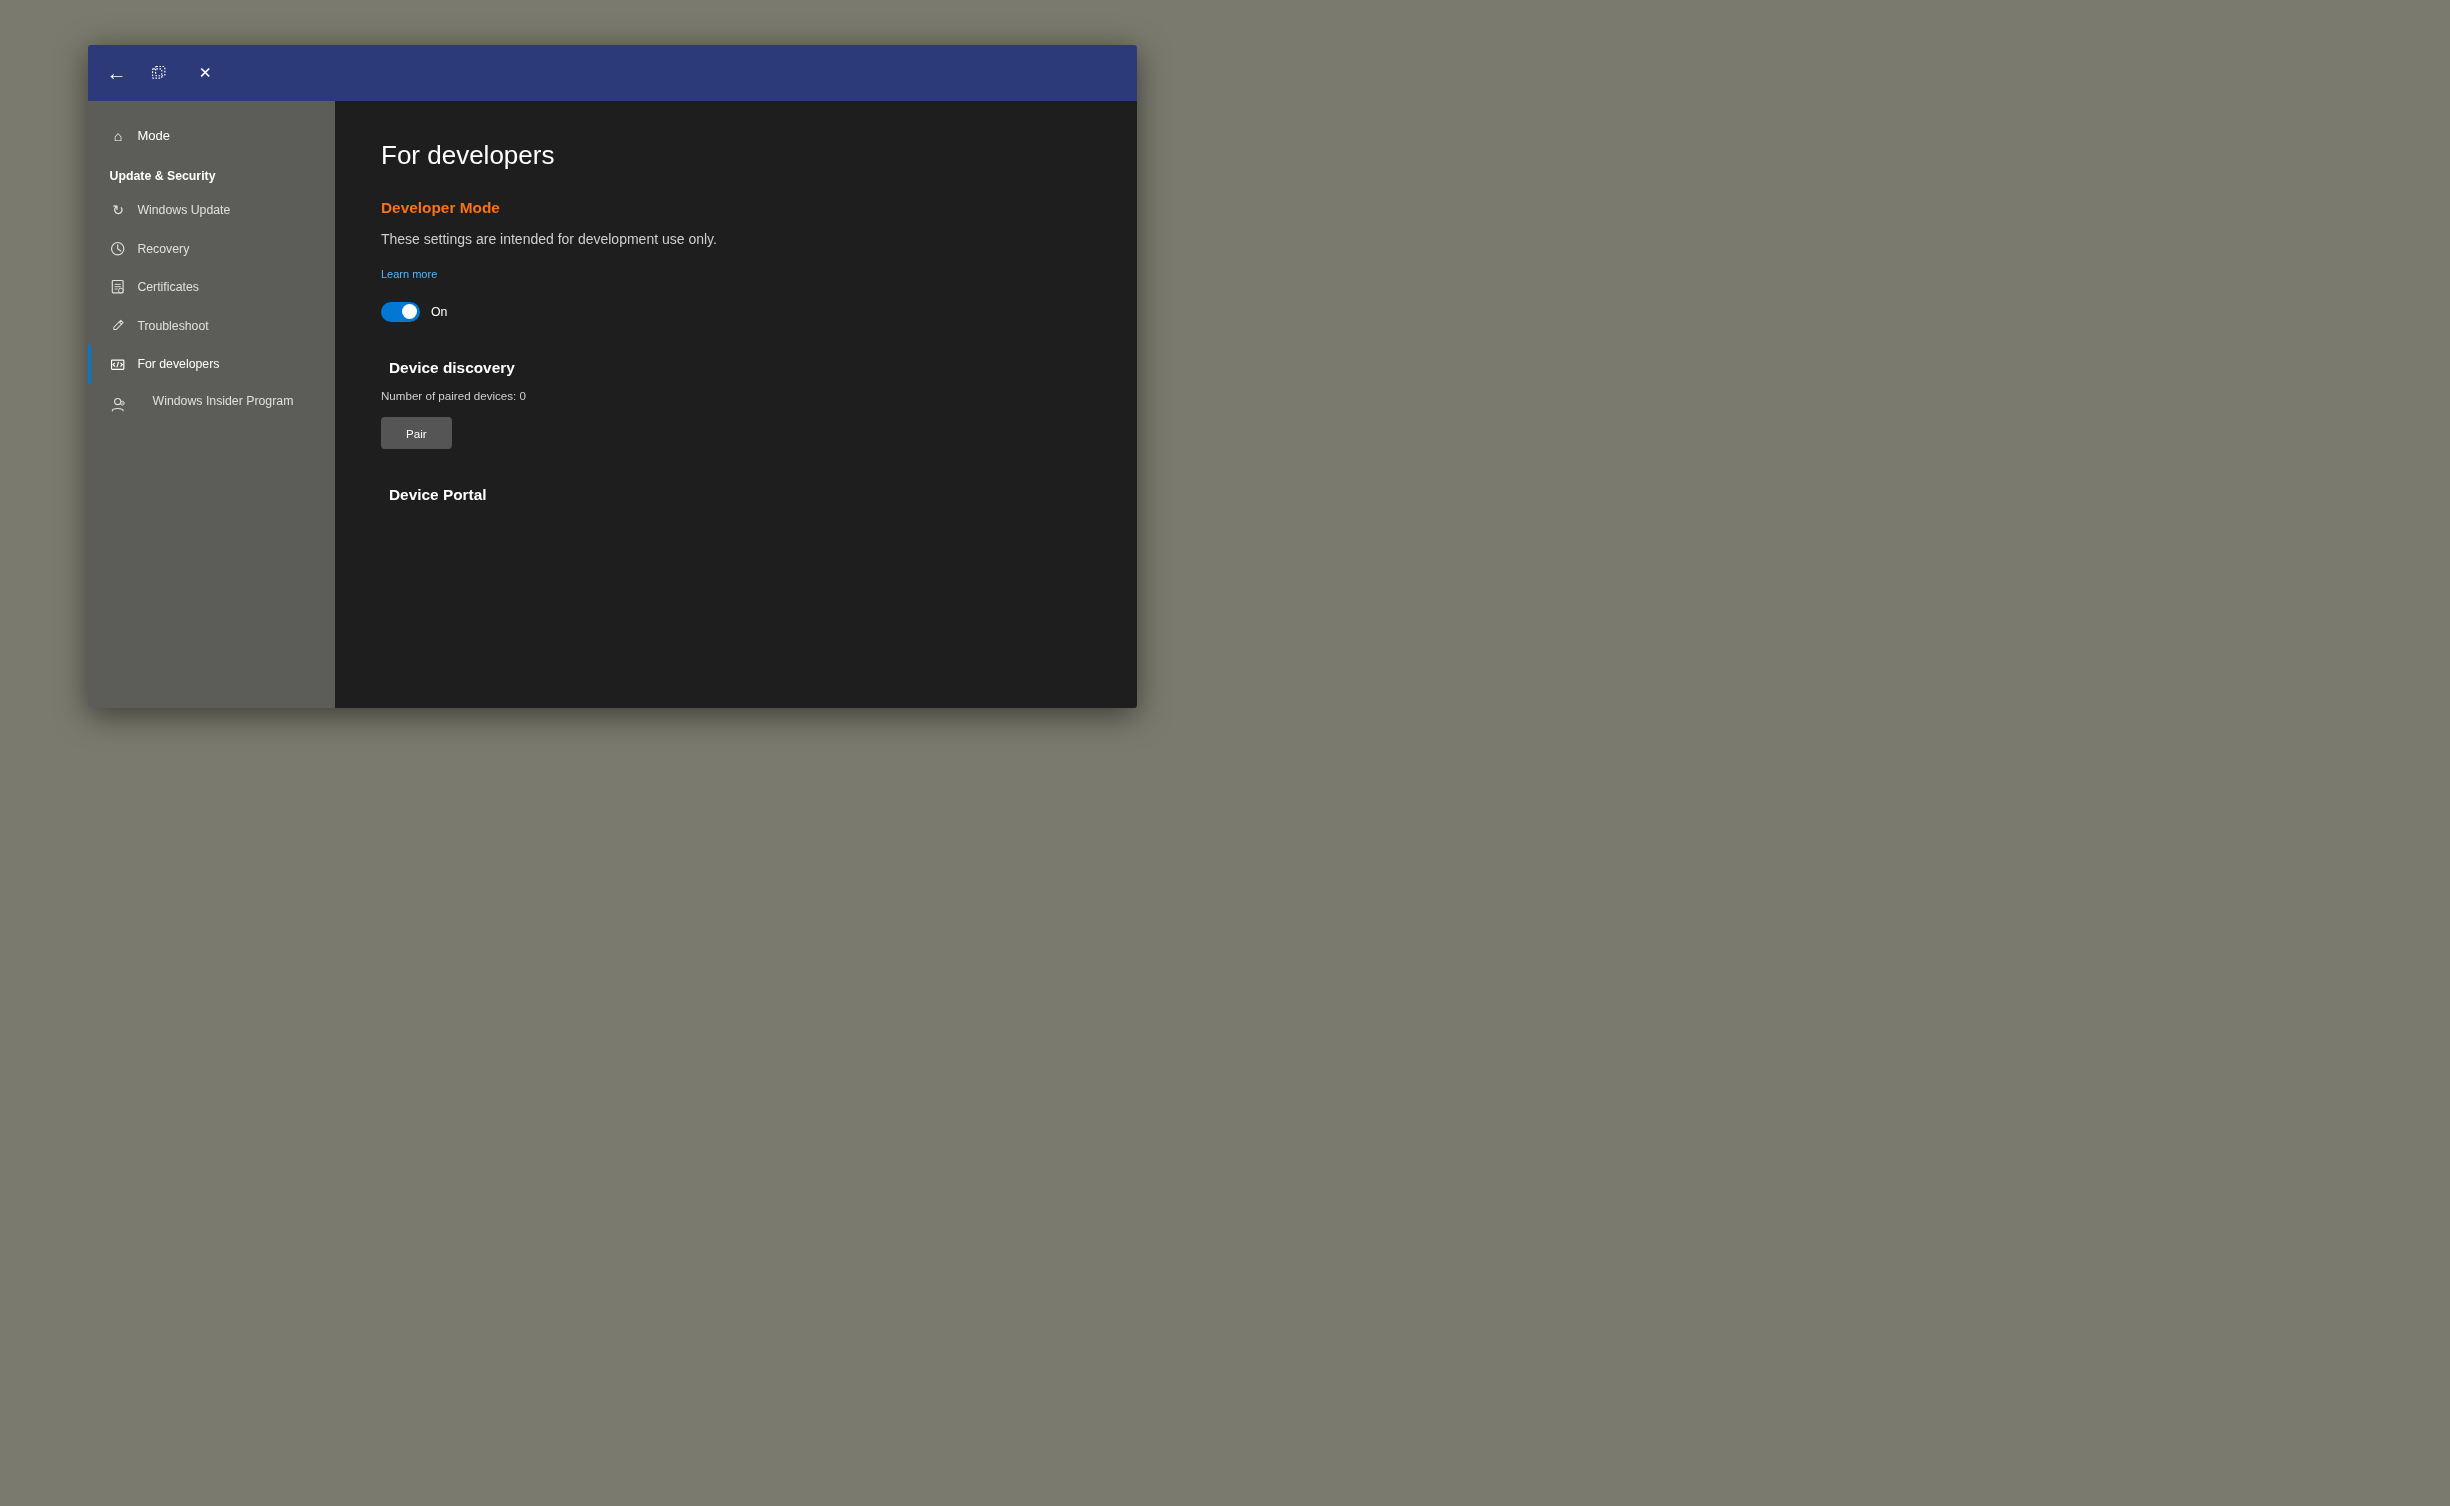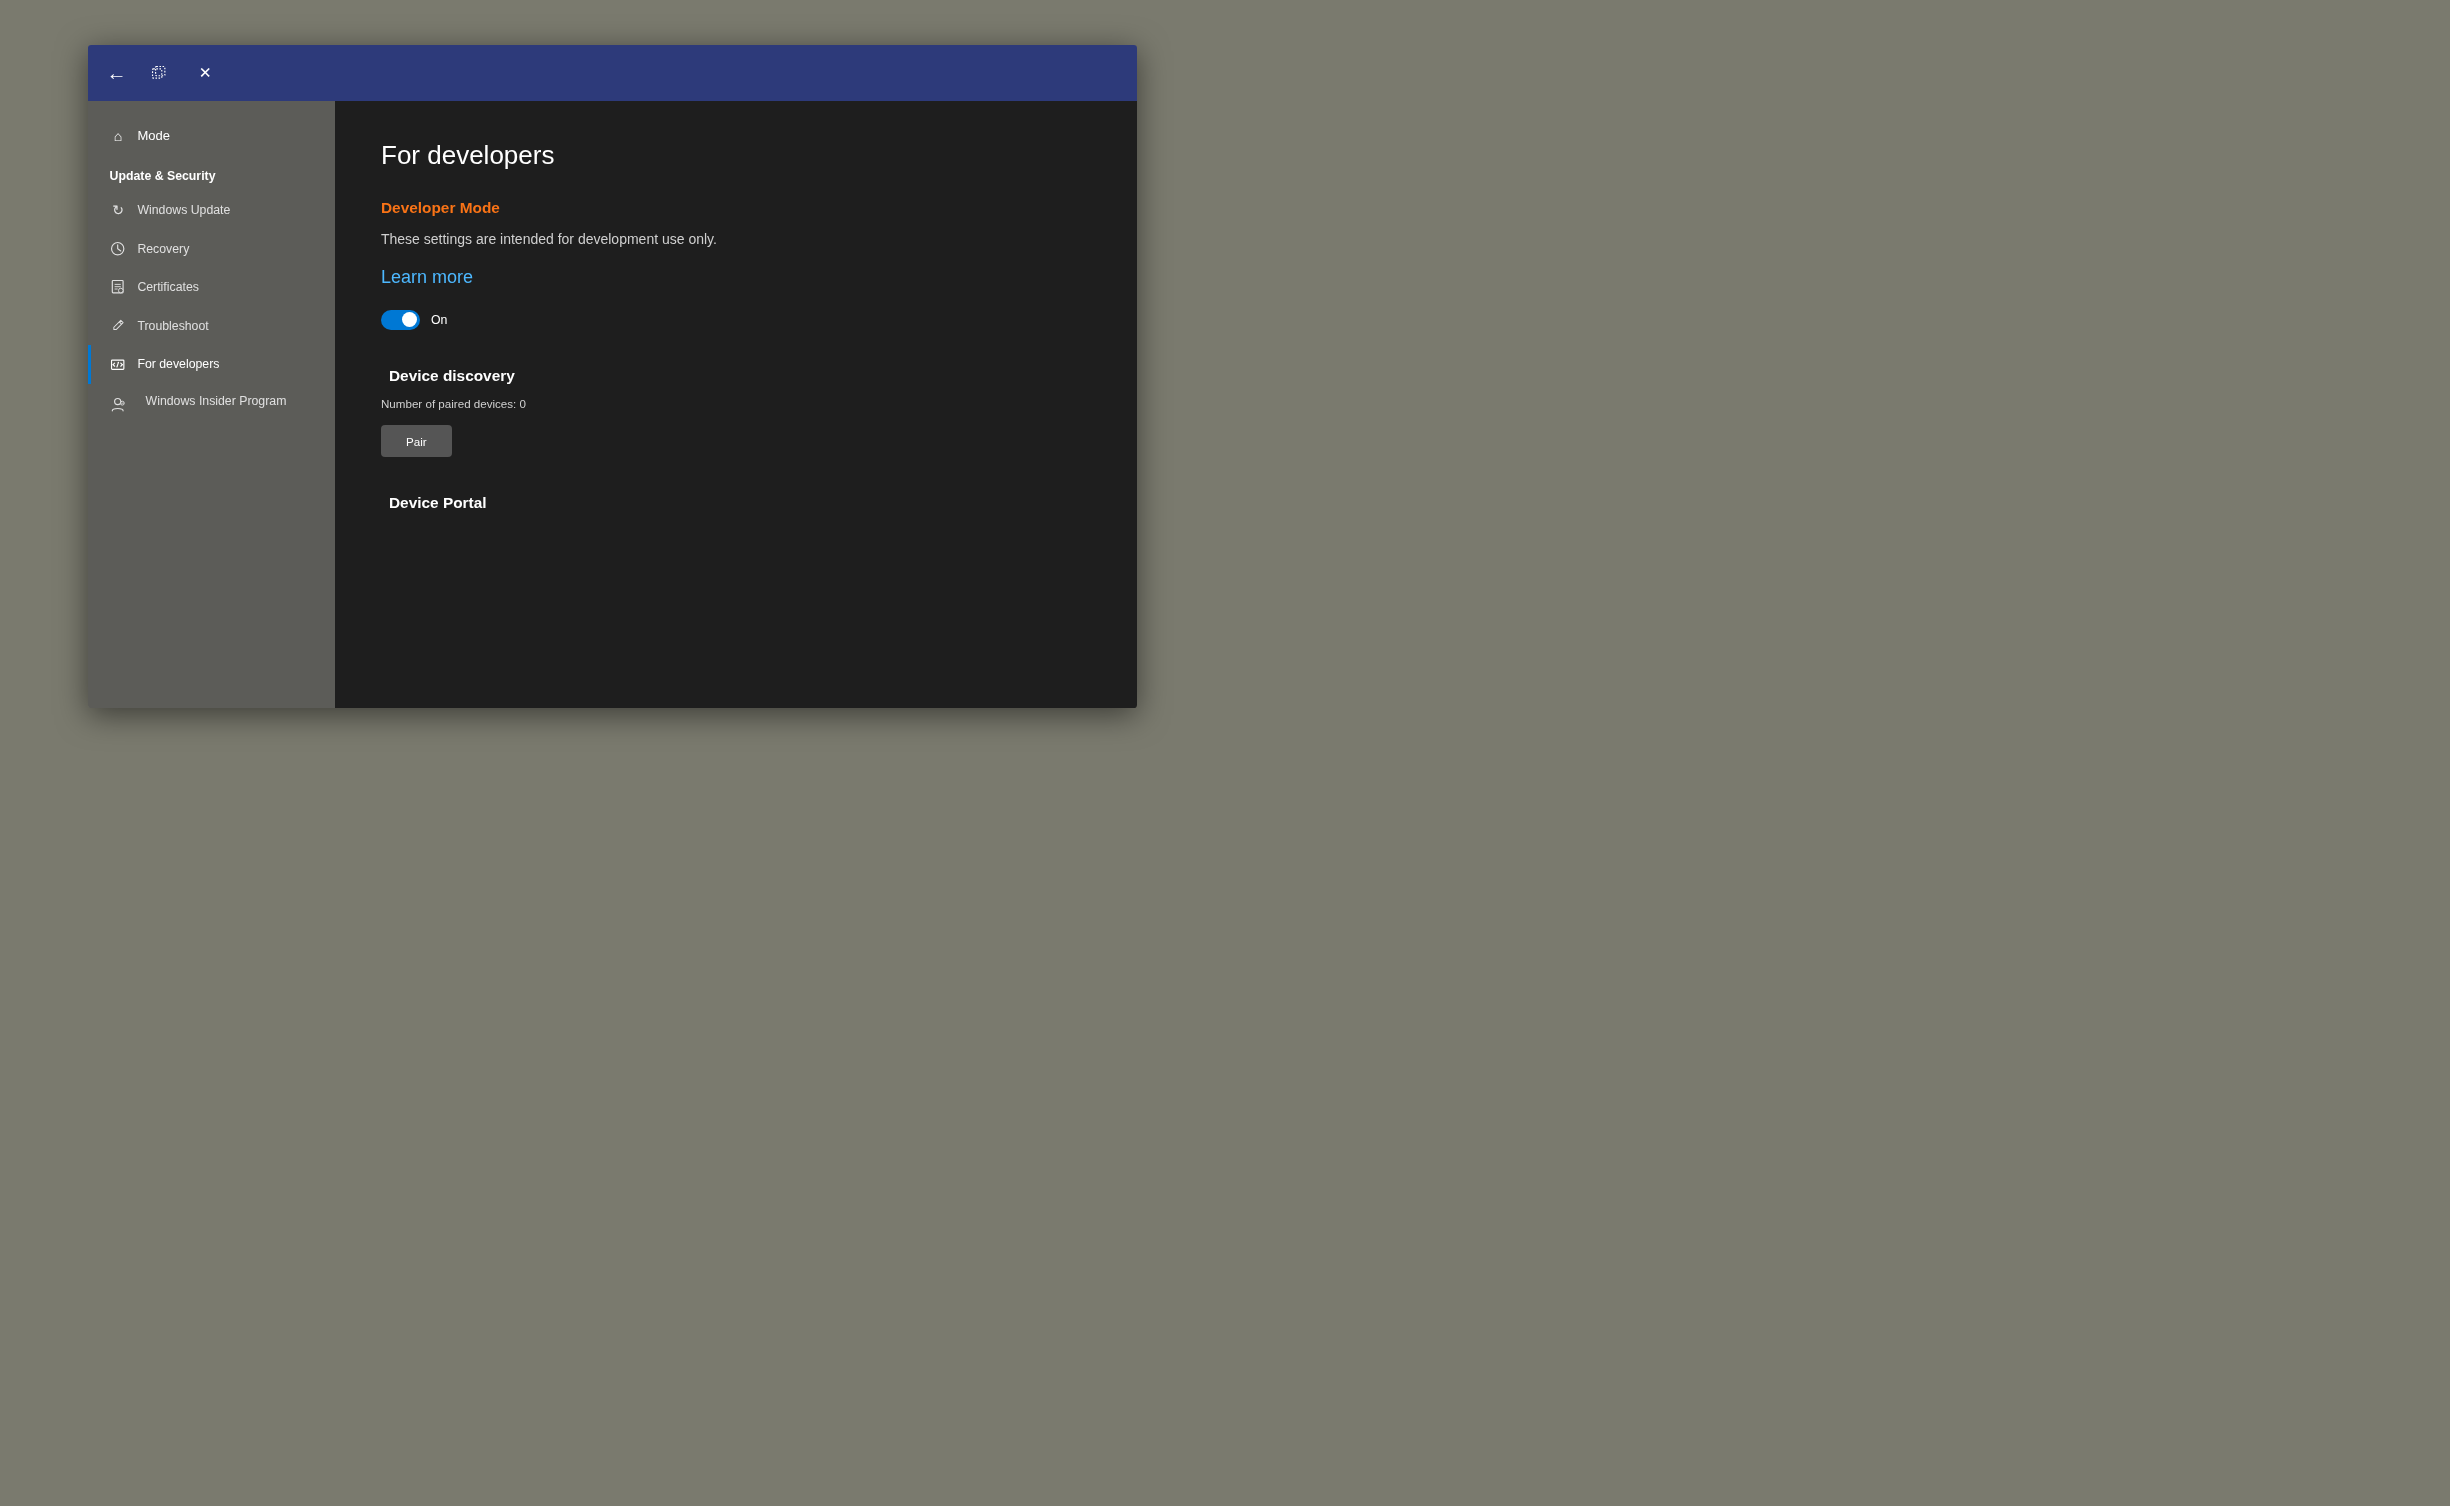--- a/index.html
+++ b/index.html
@@ -161,21 +161,21 @@
     }
 
     .description-text {
       color: #d0d0d0;
       font-size: 14px;
       margin-bottom: 20px;
     }
 
     .learn-more {
       color: #4db8ff;
-      font-size: 18px;
+      font-size: 11px;
       cursor: pointer;
       text-decoration: none;
       display: inline-block;
       margin-bottom: 21.6px;
     }
 
     .toggle-row {
       display: flex;
       align-items: center;
       gap: 11px;
@@ -230,21 +230,21 @@
       padding: 9.3px 25px;
       font-size: 11.6px;
       cursor: pointer;
       border-radius: 4px;
       margin-bottom: 37px;
     }
 
     .windows-insider-item {
       display: flex;
       align-items: flex-start;
-      gap: 19px;
+      gap: 26px;
       padding: 10.8px 21.6px;
       color: #e0e0e0;
       font-size: 12.3px;
       cursor: pointer;
     }
 
     .windows-insider-item .sidebar-icon {
       margin-top: 1.5px;
     }
   </style>

